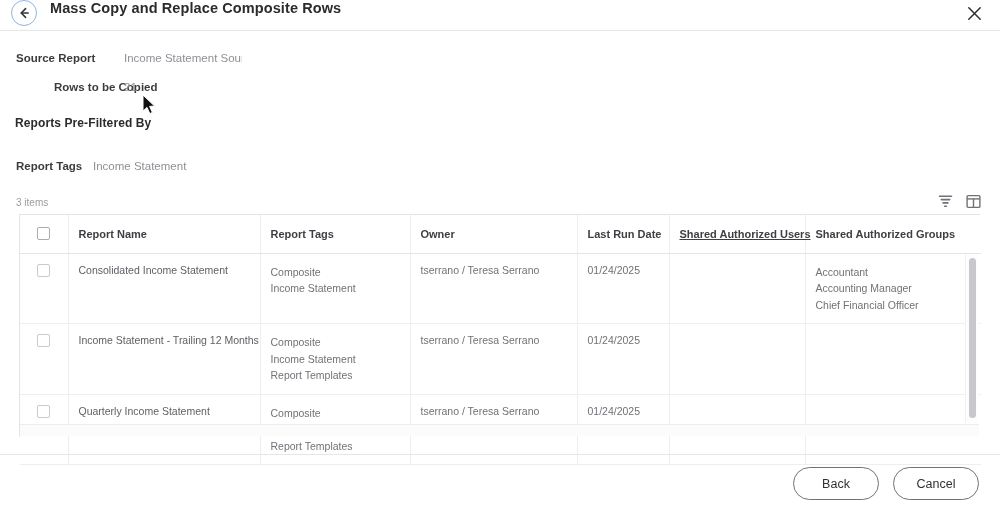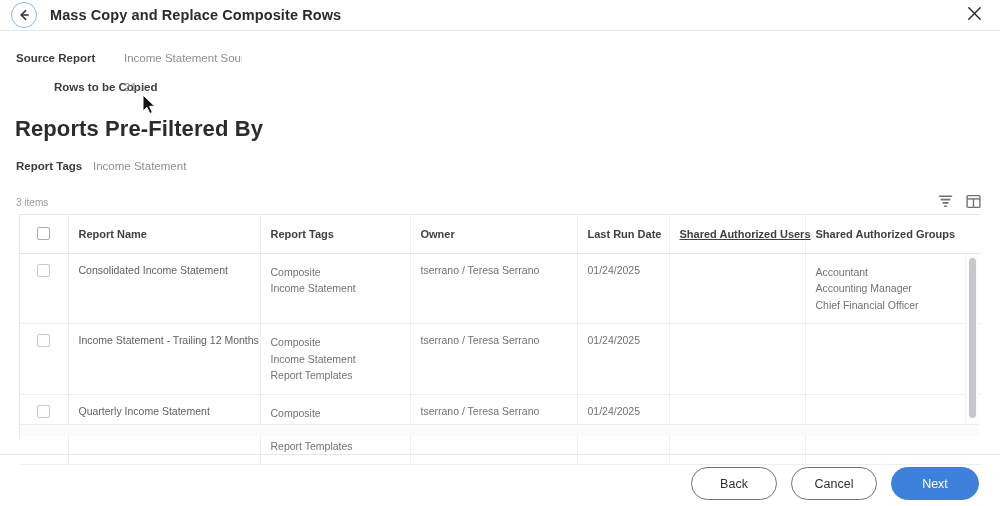--- a/index.html
+++ b/index.html
@@ -9,21 +9,21 @@
     font-family: "Liberation Sans", sans-serif;
     overflow: hidden;
   }
   .page { position: relative; width: 1000px; height: 506px; background: #fff; }
 
   
   .topbar {
     position: absolute; left: 0; top: 0; width: 1000px; height: 31px;
     background: #fff;
     border-bottom: 1px solid #e4e6e8;
-    display: flex; align-items: center;
+    display: flex; 
   }
   .back-btn {
     width: 26px; height: 26px; margin-left: 11px;
     border: 1px solid #8fb4e0; border-radius: 50%;
     background: #fff;
     display: flex; align-items: center; justify-content: center;
     cursor: pointer; flex: 0 0 auto;
   }
   .back-btn svg { display: block; }
   .topbar-title {
@@ -44,21 +44,21 @@
   .field-row .val { display: inline-block; color: #8d9095; font-weight: normal; }
   #row-source { top: 52px; }
   #row-rows   { top: 81px; }
   #row-source .lbl { width: 108px; }
   #row-rows   .lbl { width: 108px; padding-left: 38px; }
   .val-clip { display:inline-block; max-width: 118px; overflow: hidden; vertical-align: bottom; }
 
   
   .section-title {
     position: absolute; left: 15px; top: 116px;
-    font-size: 22px; font-weight: bold; color: #2b2b2b; letter-spacing: .1px;
+    font-size: 12px; font-weight: bold; color: #2b2b2b; letter-spacing: .1px;
   }
   #row-tags { top: 160px; }
   #row-tags .lbl { width: 77px; }
 
   .items-count {
     position: absolute; left: 16px; top: 197px;
     font-size: 10px; color: #9a9da1;
   }
 
   
@@ -285,21 +285,20 @@
     <div class="vscroll">
       <div class="thumb"></div>
     </div>
     <div class="tbl-foot"></div>
   </div>
 
   <div class="footer-divider"></div>
   <div class="footer-btns">
     <div class="btn btn-outline">Back</div>
     <div class="btn btn-outline">Cancel</div>
-    <div class="btn btn-primary">Next</div>
   </div>
 
   <div class="cursor">
     <svg width="15" height="22" viewBox="0 0 15 22">
       <path d="M1 1 L1 17 L5 13.4 L7.8 19.6 L10.4 18.4 L7.6 12.4 L12.6 12.1 Z" fill="#111" stroke="#fff" stroke-width="1"></path>
     </svg>
   </div>
 
 </div>
 

